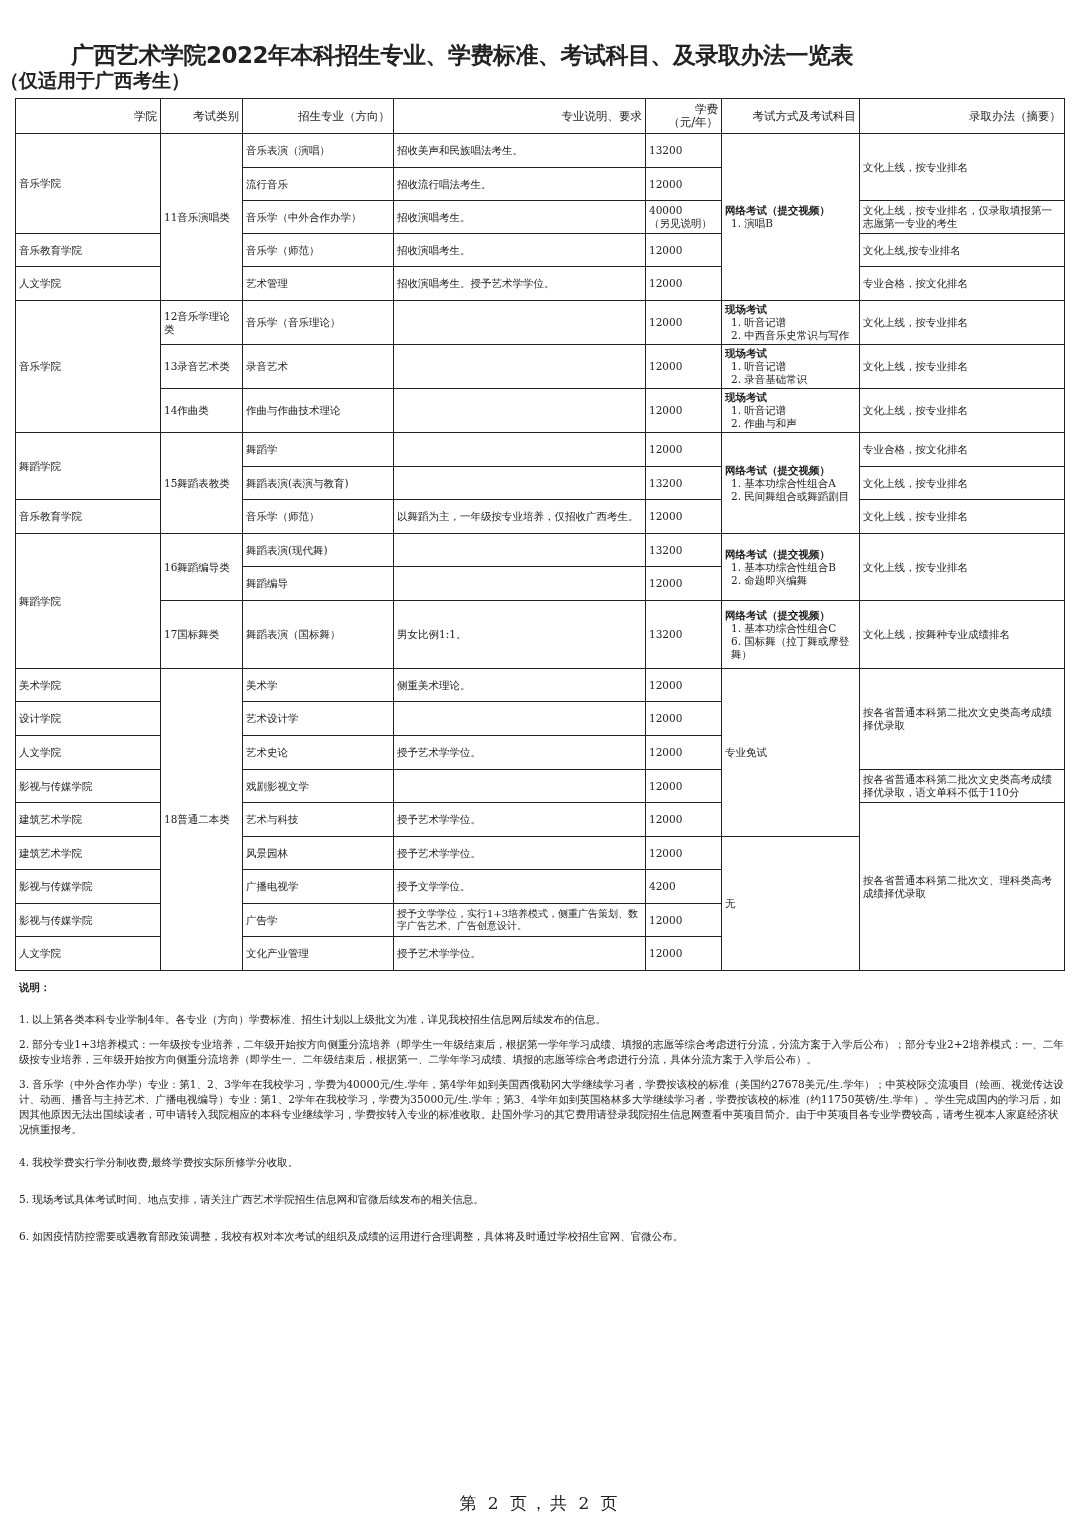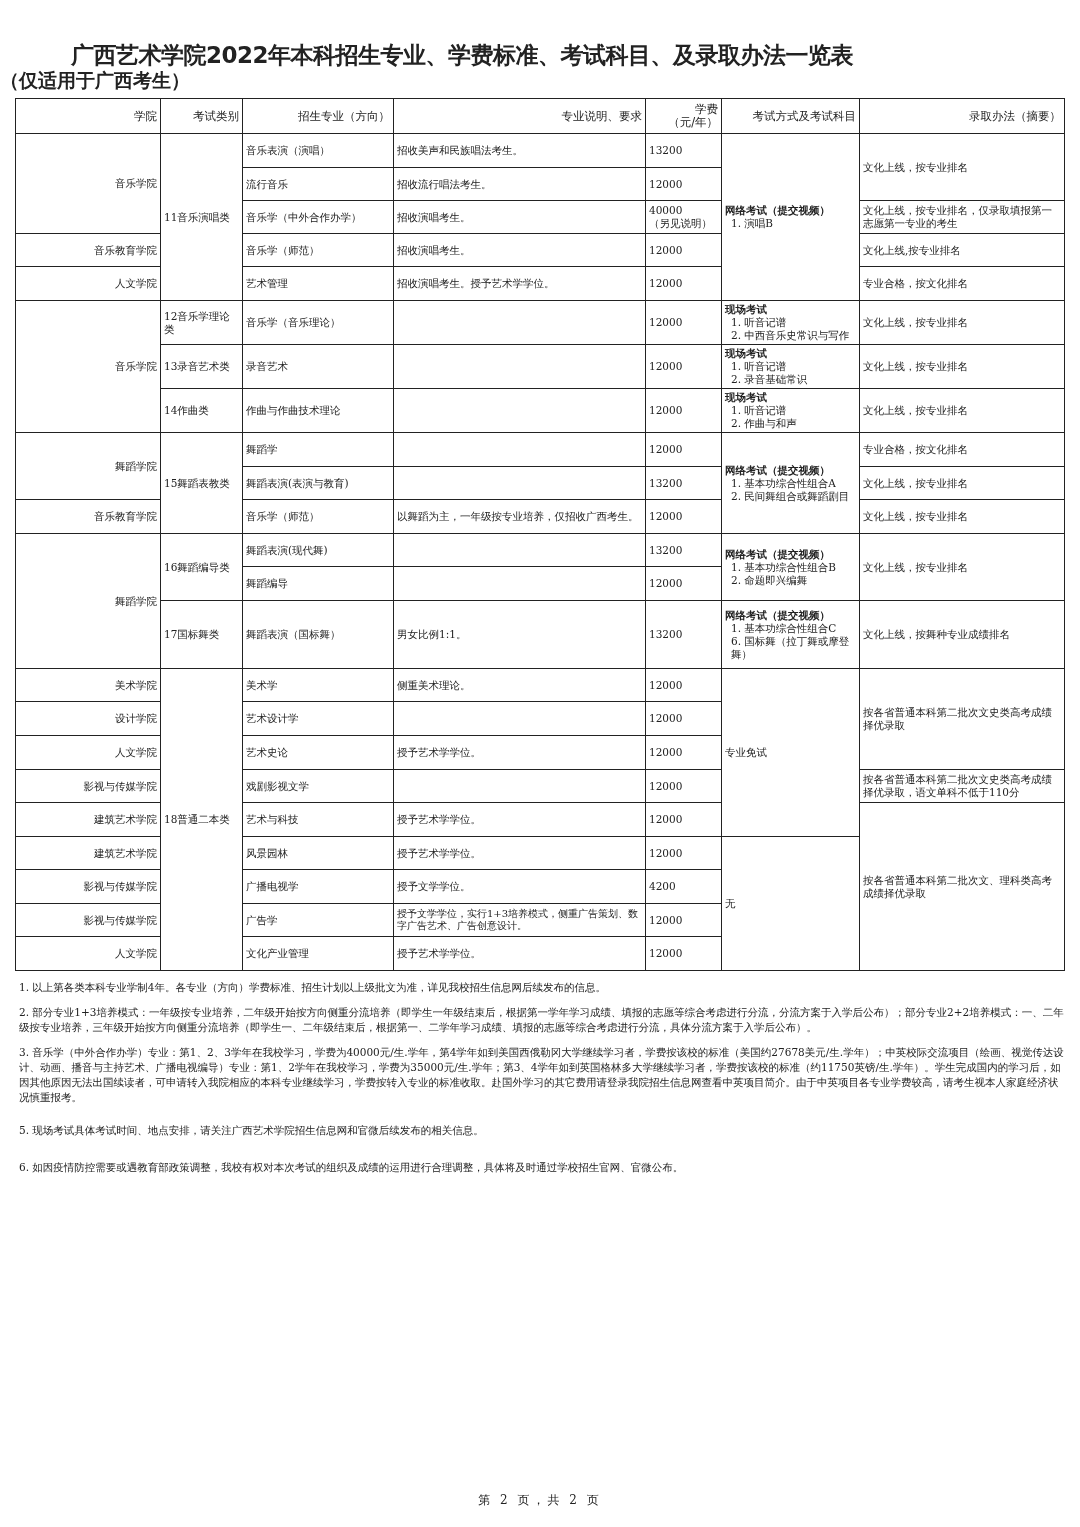--- a/index.html
+++ b/index.html
@@ -2,27 +2,27 @@
 <html><head>
 <meta charset="utf-8">
 <style>
   html, body { margin:0; padding:0; background:#fff; }
   body { width:1080px; height:1527px; position:relative; font-family:"DejaVu Serif","Liberation Serif",serif; color:#222; overflow:hidden; }
   .title { position:absolute; top:40px; left:0; width:924px; text-align:center; font-size:23px; font-weight:bold; letter-spacing:-0.5px; font-family:"DejaVu Sans","Liberation Sans",sans-serif; }
   .subtitle { position:absolute; top:68px; left:0; width:1080px; text-align:left; font-size:19px; font-weight:bold; font-family:"DejaVu Sans","Liberation Sans",sans-serif; }
   table { position:absolute; top:98px; left:15px; width:1049px; border-collapse:collapse; table-layout:fixed; font-size:10.5px; }
   td, th { border:1.3px solid #222; padding:0 3px; line-height:13px; vertical-align:middle; word-break:break-all; }
   th { font-weight:normal; font-size:11.5px; height:34px; text-align:right; font-family:"DejaVu Sans","Liberation Sans",sans-serif; }
-  td.c { text-align:right; }
+  td.c { text-align:left; }
   td.l { text-align:left; }
   .b { font-weight:bold; }
   .sub { padding-left:6px; display:block; }
   .notes { position:absolute; top:980px; left:19px; width:1045px; font-size:10.5px; line-height:15px; }
   .notes p { margin:0; }
-  .footer { position:absolute; top:1492px; left:0; width:1080px; text-align:center; font-size:12px; letter-spacing:3px; }
+  .footer { position:absolute; top:1492px; left:0; width:1080px; text-align:center; font-size:17px; letter-spacing:3px; }
 </style>
 </head>
 <body>
 
 <div class="title">广西艺术学院2022年本科招生专业、学费标准、考试科目、及录取办法一览表</div>
 <div class="subtitle">（仅适用于广西考生）</div>
 
 <table>
   <colgroup>
     <col style="width:145px">
@@ -255,20 +255,22 @@
     <tr style="height:34px">
       <td class="c">人文学院</td>
       <td class="l">文化产业管理</td>
       <td class="l">授予艺术学学位。</td>
       <td class="l">12000</td>
     </tr>
   </tbody>
 </table>
 
 <div class="notes">
+  <p class="b" style="margin-bottom:17px">说明：</p>
   <p style="margin-bottom:10px">1. 以上第各类本科专业学制4年。各专业（方向）学费标准、招生计划以上级批文为准，详见我校招生信息网后续发布的信息。</p>
   <p style="margin-bottom:10px">2. 部分专业1+3培养模式：一年级按专业培养，二年级开始按方向侧重分流培养（即学生一年级结束后，根据第一学年学习成绩、填报的志愿等综合考虑进行分流，分流方案于入学后公布）；部分专业2+2培养模式：一、二年级按专业培养，三年级开始按方向侧重分流培养（即学生一、二年级结束后，根据第一、二学年学习成绩、填报的志愿等综合考虑进行分流，具体分流方案于入学后公布）。</p>
   <p style="margin-bottom:18px">3. 音乐学（中外合作办学）专业：第1、2、3学年在我校学习，学费为40000元/生.学年，第4学年如到美国西俄勒冈大学继续学习者，学费按该校的标准（美国约27678美元/生.学年）；中英校际交流项目（绘画、视觉传达设计、动画、播音与主持艺术、广播电视编导）专业：第1、2学年在我校学习，学费为35000元/生.学年；第3、4学年如到英国格林多大学继续学习者，学费按该校的标准（约11750英镑/生.学年）。学生完成国内的学习后，如因其他原因无法出国续读者，可申请转入我院相应的本科专业继续学习，学费按转入专业的标准收取。赴国外学习的其它费用请登录我院招生信息网查看中英项目简介。由于中英项目各专业学费较高，请考生视本人家庭经济状况慎重报考。</p>
+  <p style="margin-bottom:22px">4. 我校学费实行学分制收费,最终学费按实际所修学分收取。</p>
   <p style="margin-bottom:22px">5. 现场考试具体考试时间、地点安排，请关注广西艺术学院招生信息网和官微后续发布的相关信息。</p>
   <p>6. 如因疫情防控需要或遇教育部政策调整，我校有权对本次考试的组织及成绩的运用进行合理调整，具体将及时通过学校招生官网、官微公布。</p>
 </div>
 
 <div class="footer">第 2 页，共 2 页</div>
 
 </body></html>

